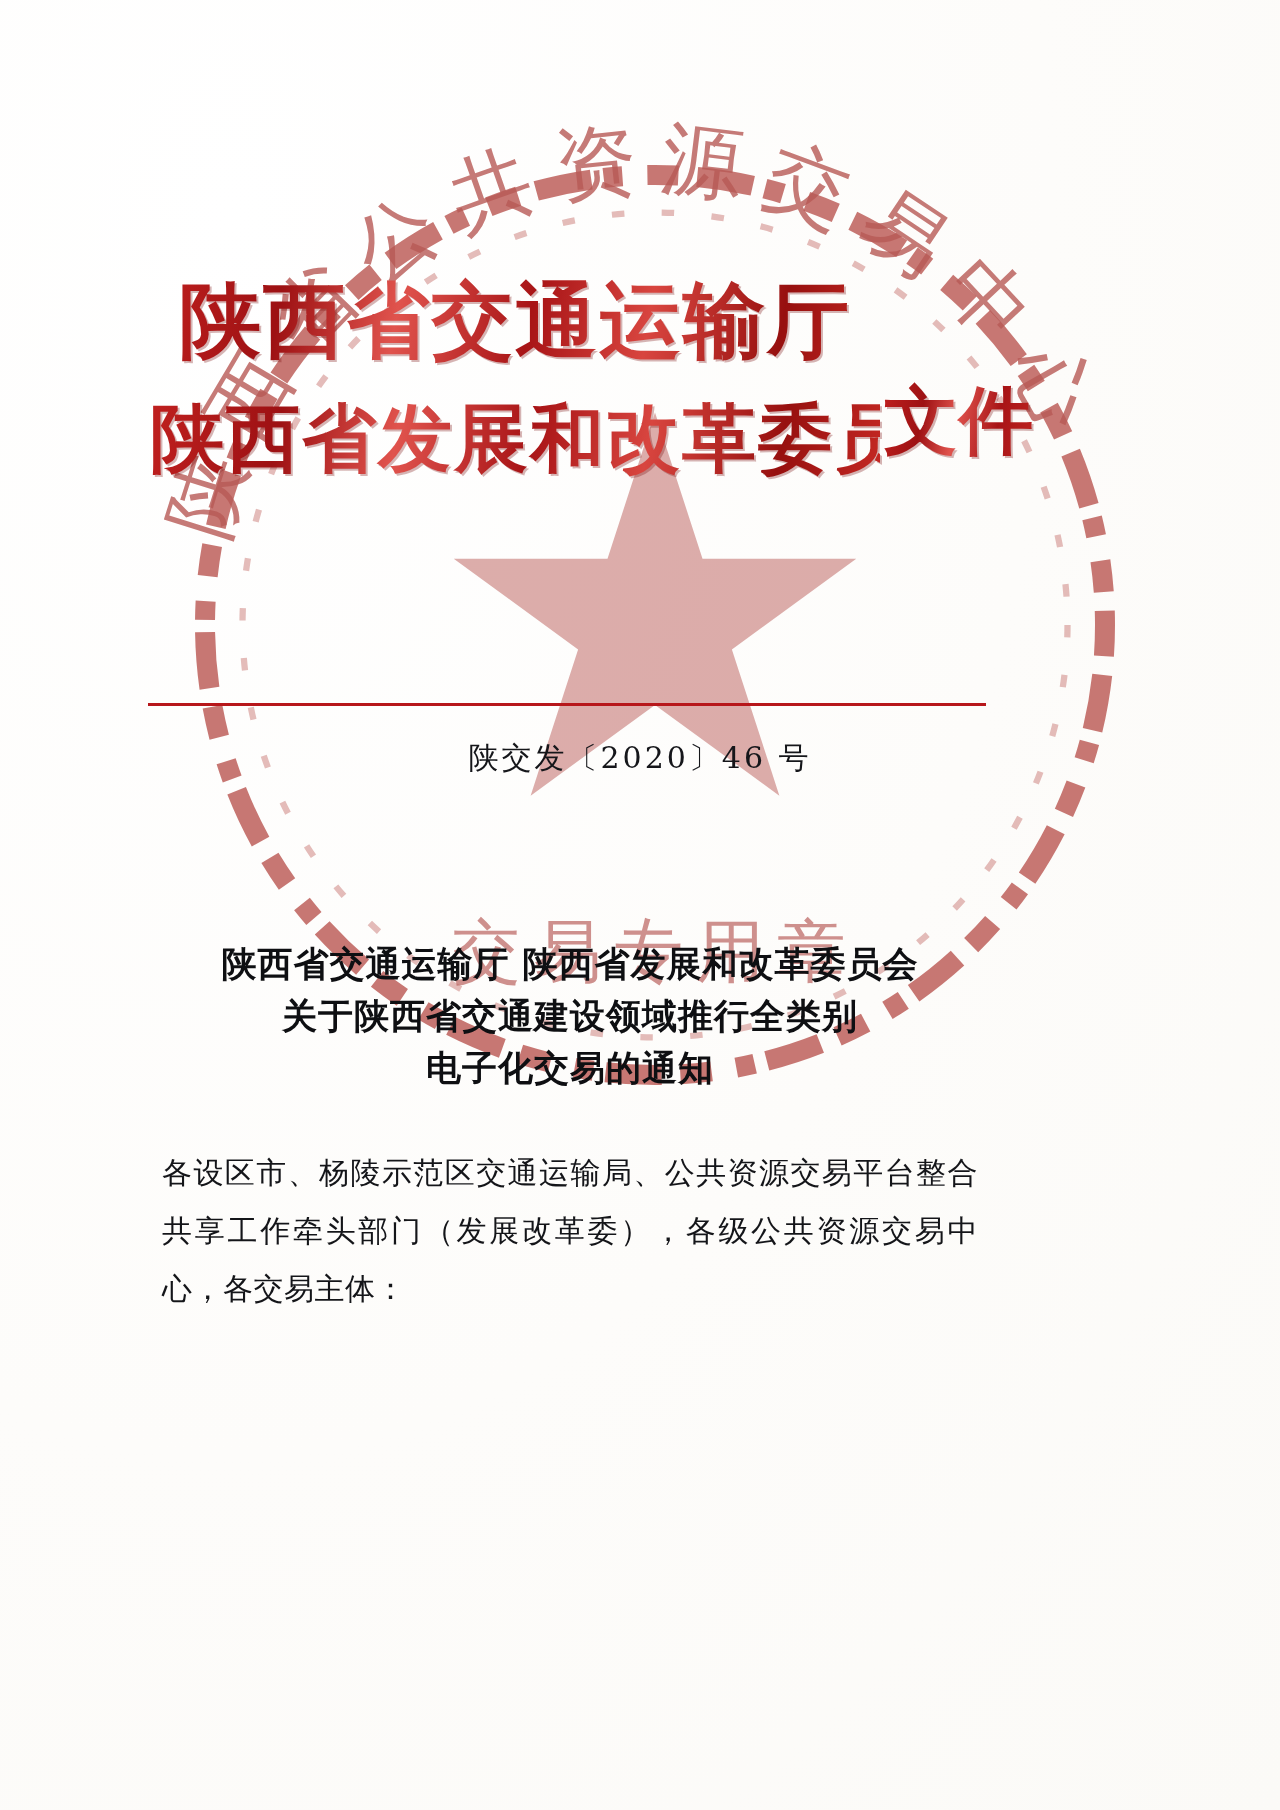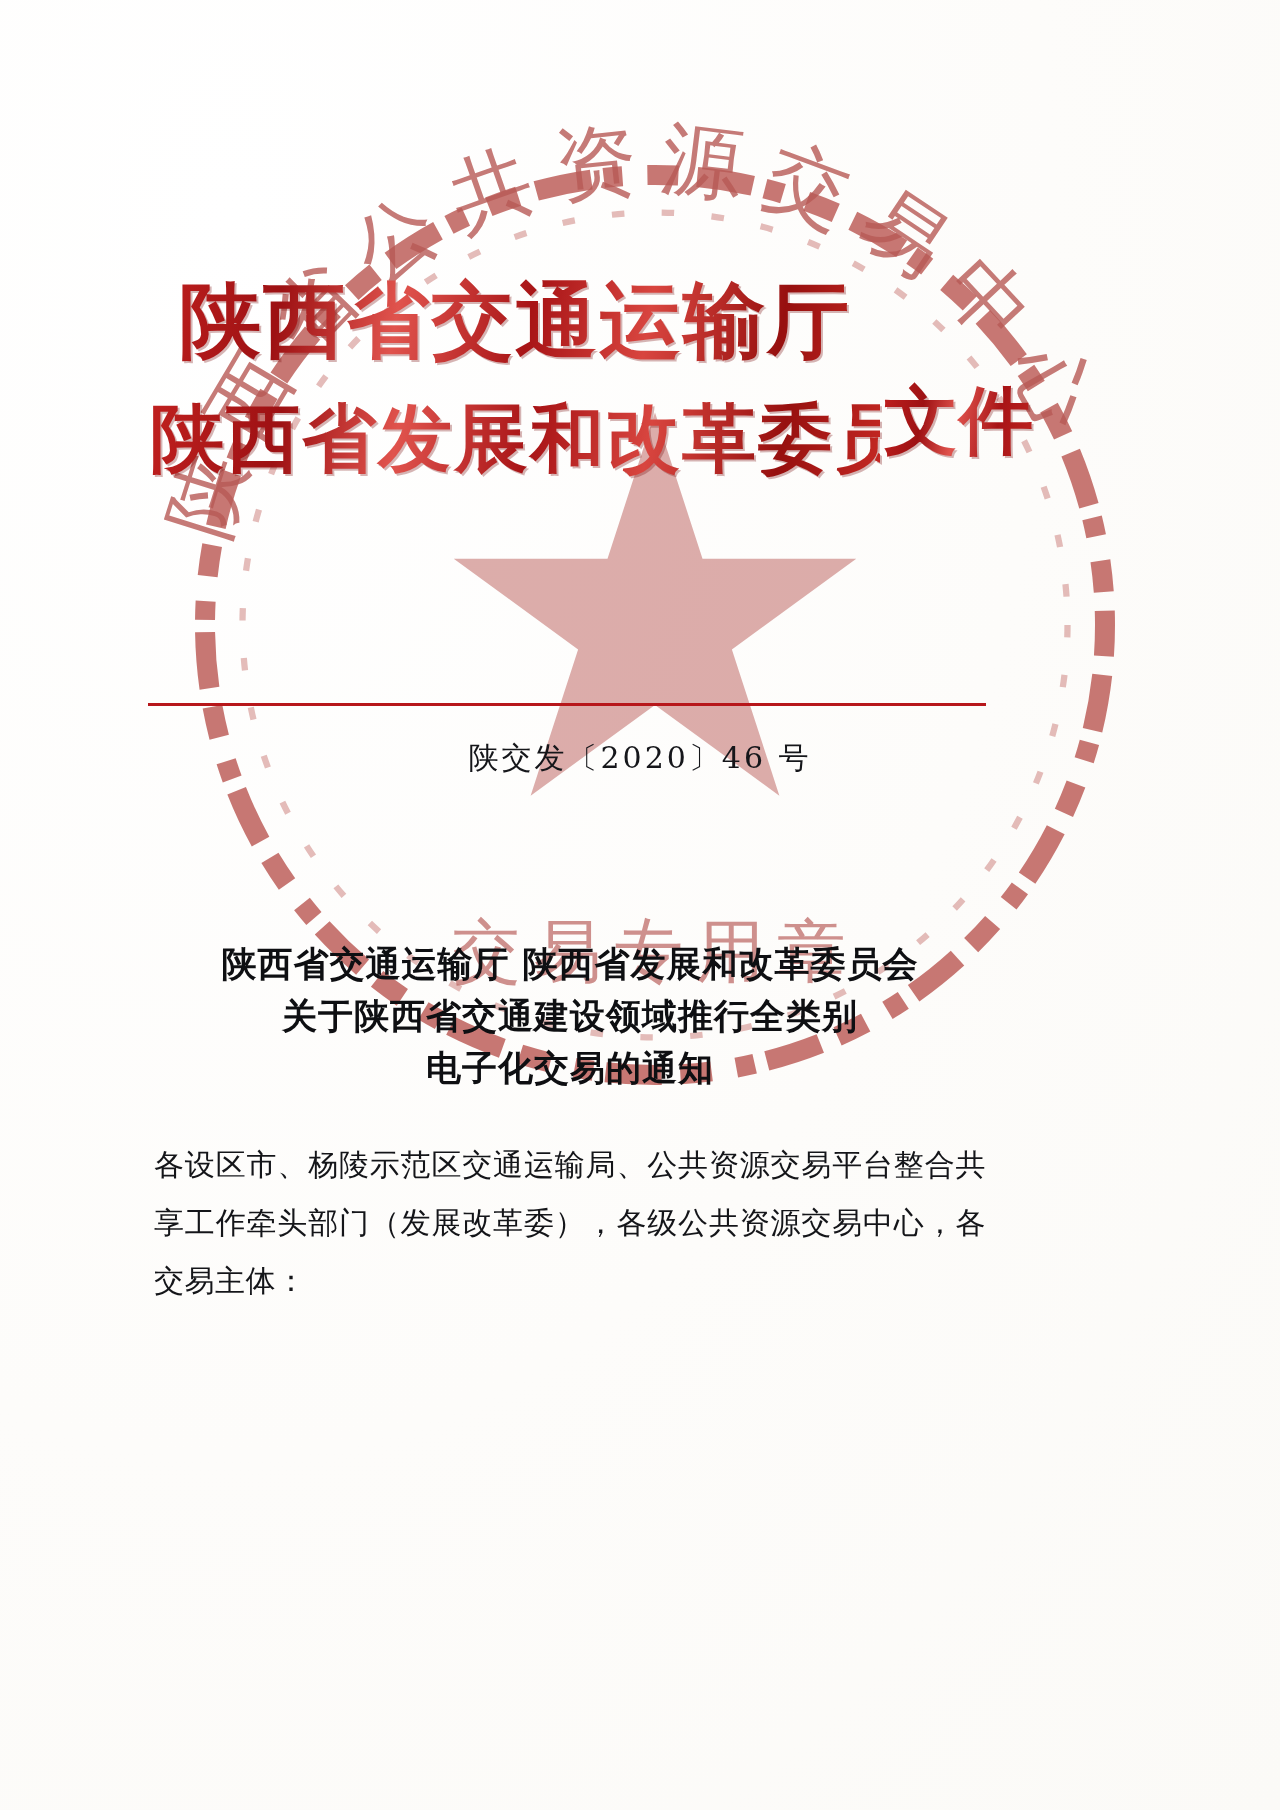--- a/index.html
+++ b/index.html
@@ -74,21 +74,21 @@
   
   .body{
     position:absolute;left:146px;width:848px;top:1128px;
     font-family:"DejaVu Serif","Liberation Serif",serif;
     font-size:30px;
     line-height:58px;
     letter-spacing:.5px;
     color:#141519;
     text-align:justify;
   }
-  .body p{margin:8px;}
+  .body p{margin:16px;}
   .body p.indent{text-indent:60px;}
   .seal svg{width:100%;height:100%;}
 </style>
 </head>
 <body>
 
 <div class="page">
 
   <div class="masthead">
     <div class="mh-lines">

